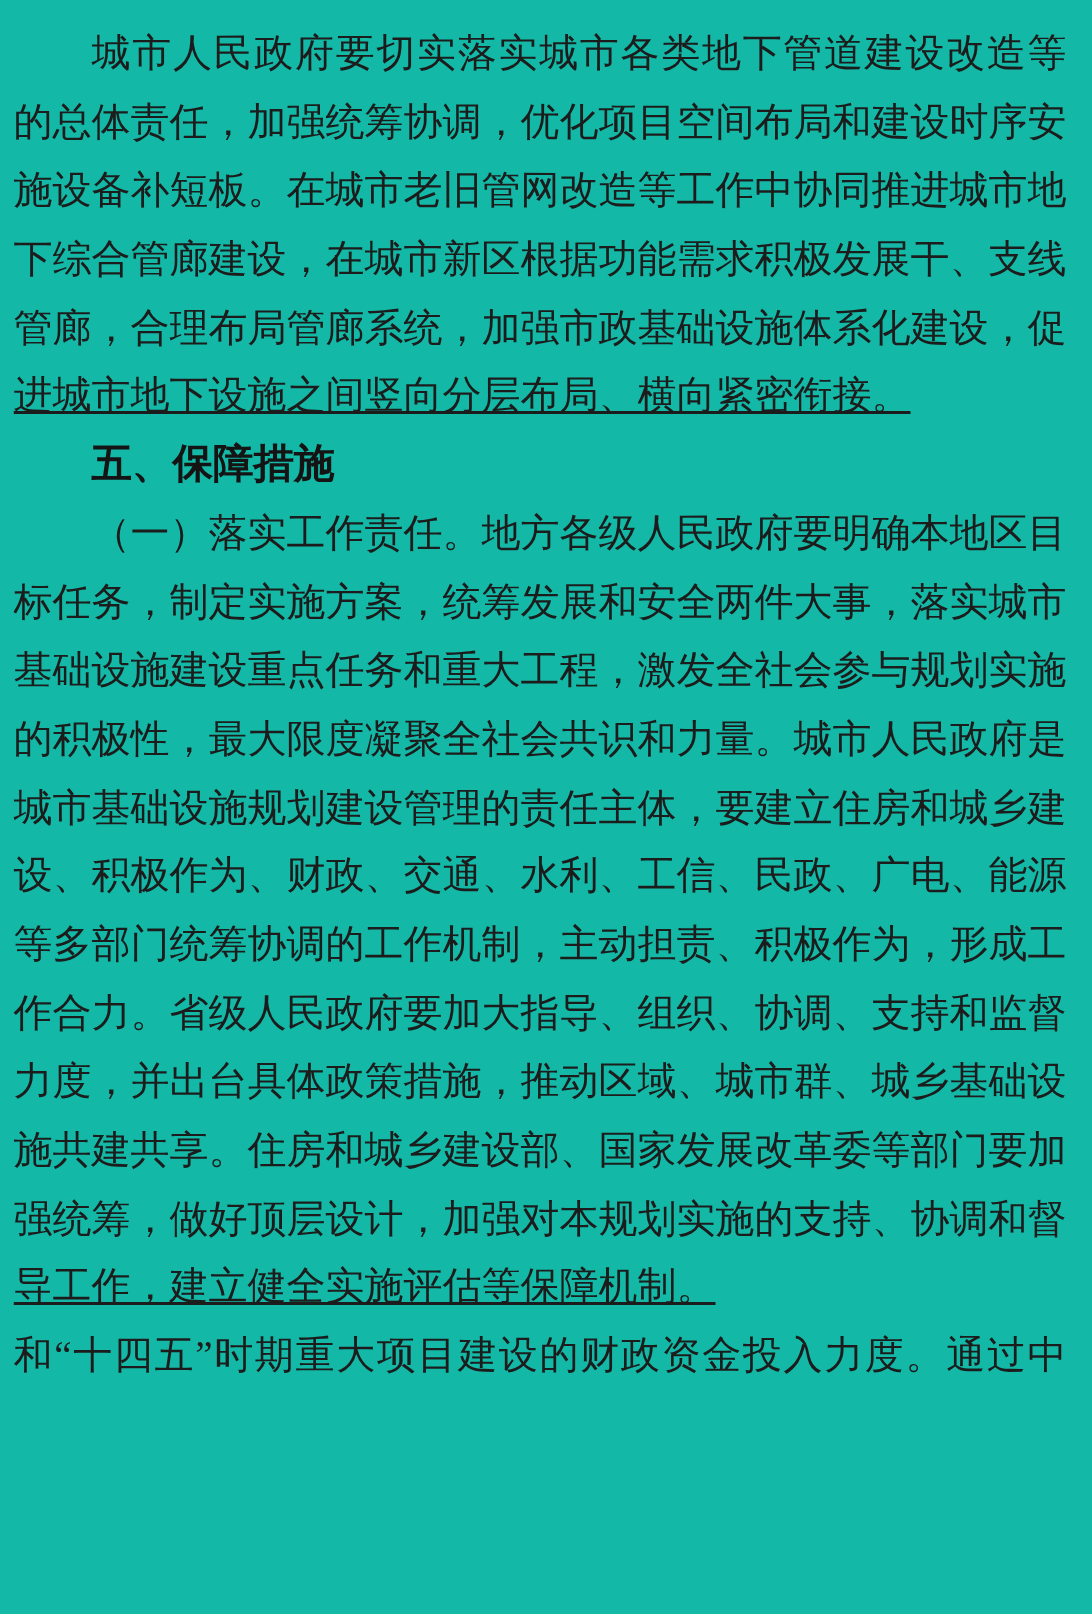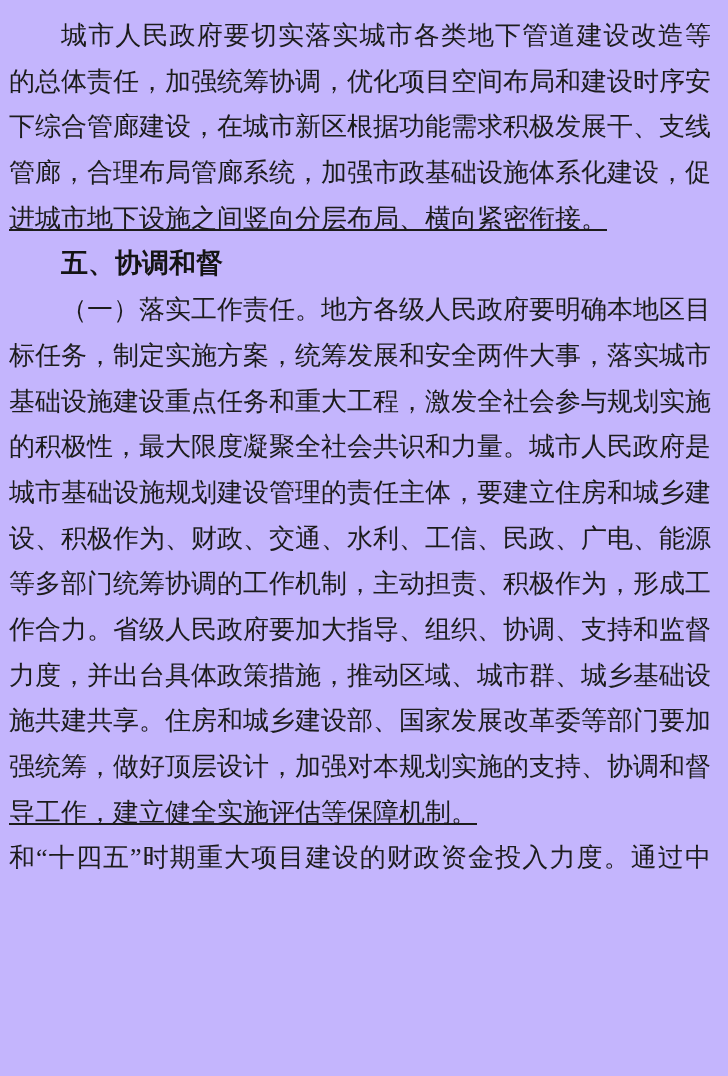--- a/index.html
+++ b/index.html
@@ -10,21 +10,21 @@
   body {
     width: 728px;
     height: 1076px;
     overflow: hidden;
   }
   .page {
     box-sizing: border-box;
     width: 728px;
     height: 1076px;
     padding: 13px 17px 14px 9px;
-    background: #c4b5fd;
+    background: #14b8a6;
     color: #1c1c1c;
     font-family: "Liberation Serif", "DejaVu Serif", serif;
     font-size: 26px;
     line-height: 45.7px;
   }
   .para { margin: 0; }
   .ln {
     height: 45.7px;
     line-height: 45.7px;
     white-space: nowrap;
@@ -45,27 +45,28 @@
   }
 </style>
 </head>
 <body>
 
 <div class="page">
 
   <div class="para">
     <div class="ln first">城市人民政府要切实落实城市各类地下管道建设改造等</div>
     <div class="ln">的总体责任，加强统筹协调，优化项目空间布局和建设时序安</div>
+    <div class="ln">施设备补短板。在城市老旧管网改造等工作中协同推进城市地</div>
     <div class="ln">下综合管廊建设，在城市新区根据功能需求积极发展干、支线</div>
     <div class="ln">管廊，合理布局管廊系统，加强市政基础设施体系化建设，促</div>
     <div class="ln last">进城市地下设施之间竖向分层布局、横向紧密衔接。</div>
   </div>
 
   <div class="para">
-    <div class="ln heading">五、协调和督</div>
+    <div class="ln heading">五、保障措施</div>
   </div>
 
   <div class="para">
     <div class="ln first">（一）落实工作责任。地方各级人民政府要明确本地区目</div>
     <div class="ln">标任务，制定实施方案，统筹发展和安全两件大事，落实城市</div>
     <div class="ln">基础设施建设重点任务和重大工程，激发全社会参与规划实施</div>
     <div class="ln">的积极性，最大限度凝聚全社会共识和力量。城市人民政府是</div>
     <div class="ln">城市基础设施规划建设管理的责任主体，要建立住房和城乡建</div>
     <div class="ln">设、积极作为、财政、交通、水利、工信、民政、广电、能源</div>
     <div class="ln">等多部门统筹协调的工作机制，主动担责、积极作为，形成工</div>

